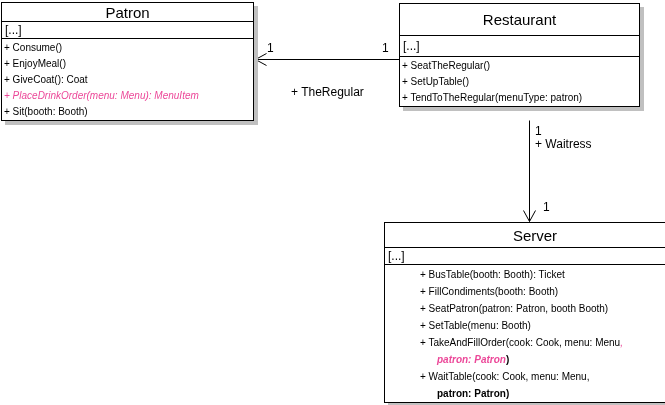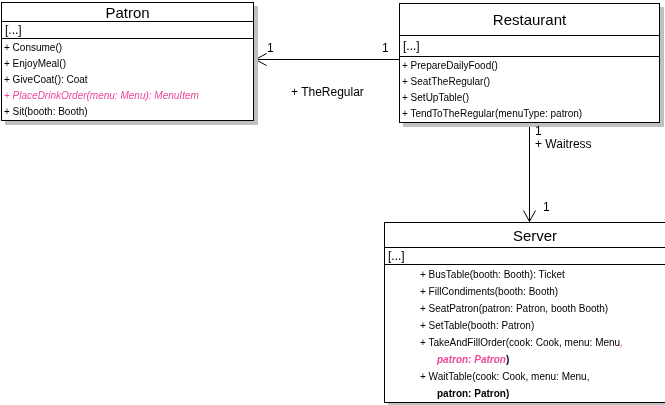--- a/index.html
+++ b/index.html
@@ -21,21 +21,21 @@
     display:flex; align-items:center; padding-left:3px;
   }
   .uml-methods { padding-top:1px; }
   .mline { font-size:10px; line-height:16px; padding-left:2px; white-space:pre; }
   .mline.indent { padding-left:19px;font-weight:bold; }
   .server-box .mline { line-height:17px;margin-left:33px; }
   .em { color:#ec4899; font-style:italic; }
   .patron-box { left:1px; top:2px; width:253px; }
   .patron-box .uml-title { height:18px; }
   .patron-box .uml-attrs { height:16px; }
-  .restaurant-box { left:399px; top:3px; width:261px; }
+  .restaurant-box { left:399px; top:3px; width:241px; }
   .restaurant-box .uml-title { height:31px; }
   .restaurant-box .uml-attrs { height:20px; }
   .server-box { left:384px; top:222px; width:302px; }
   .server-box .uml-title { height:24px; }
   .server-box .uml-attrs { height:16px; }
   .edge-label { position:absolute; z-index:3; font-size:12px; white-space:nowrap; }
   .lbl-tr-mult-patron { left:267px; top:41px; }
   .lbl-tr-name { left:291px; top:41px;margin-top:44px; }
   .lbl-tr-mult-rest { left:382px; top:41px; }
   .lbl-w-mult-rest { left:535px; top:124px; }
@@ -67,35 +67,34 @@
       <div class="mline"><span>+ GiveCoat(): Coat</span></div>
       <div class="mline"><span class="em">+ PlaceDrinkOrder(menu: Menu): MenuItem</span></div>
       <div class="mline"><span>+ Sit(booth: Booth)</span></div>
     </div>
   </div>
 
   <div class="uml-class restaurant-box">
     <div class="uml-title">Restaurant</div>
     <div class="uml-attrs">[...]</div>
     <div class="uml-methods">
-      <div class="mline"><span>+ PrepareDailyFood()</span></div>
       <div class="mline"><span>+ SeatTheRegular()</span></div>
       <div class="mline"><span>+ SetUpTable()</span></div>
       <div class="mline"><span>+ TendToTheRegular(menuType: patron)</span></div>
     </div>
   </div>
 
   <div class="uml-class server-box">
     <div class="uml-title">Server</div>
     <div class="uml-attrs">[...]</div>
     <div class="uml-methods">
       <div class="mline"><span>+ BusTable(booth: Booth): Ticket</span></div>
       <div class="mline"><span>+ FillCondiments(booth: Booth)</span></div>
       <div class="mline"><span>+ SeatPatron(patron: Patron, booth Booth)</span></div>
-      <div class="mline"><span>+ SetTable(booth: Patron)</span></div>
+      <div class="mline"><span>+ SetTable(menu: Booth)</span></div>
       <div class="mline"><span>+ TakeAndFillOrder(cook: Cook, menu: Menu</span><span class="em">,</span></div>
       <div class="mline indent"><span class="em">patron: Patron</span><span>)</span></div>
       <div class="mline"><span>+ WaitTable(cook: Cook, menu: Menu,</span></div>
       <div class="mline indent"><span>patron: Patron)</span></div>
     </div>
   </div>
 
   <div class="edge-label lbl-tr-mult-patron">1</div>
   <div class="edge-label lbl-tr-name">+ TheRegular</div>
   <div class="edge-label lbl-tr-mult-rest">1</div>

